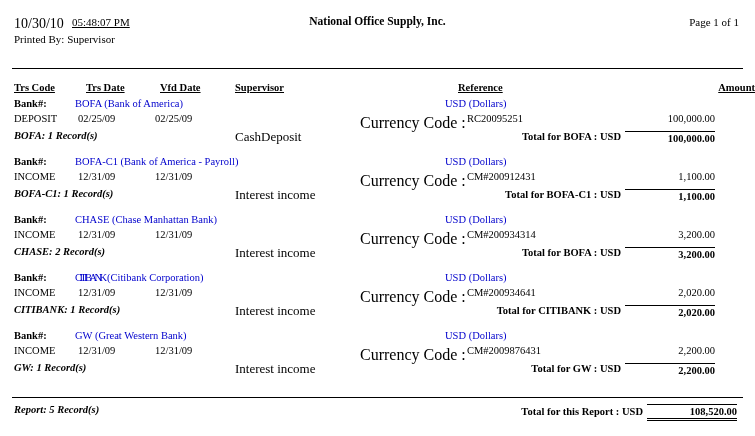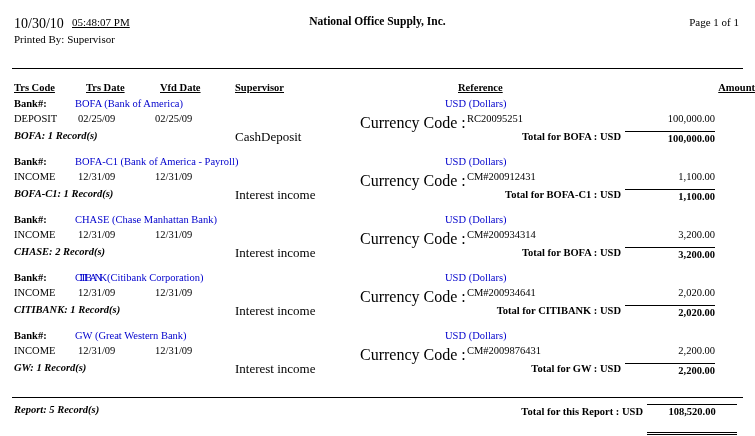--- a/index.html
+++ b/index.html
@@ -139,25 +139,25 @@
     position: absolute; left: 14px; top: 404px;
     font-size: 10.5px; font-style: italic; font-weight: bold;
     white-space: nowrap;
   }
   .rpt-total-label {
     position: absolute; right: 112px; top: 406px;
     font-size: 10.5px; font-weight: bold; white-space: nowrap;
   }
   .rpt-total-amt {
     position: absolute; right: 18px; top: 404px;
-    width: 90px; text-align: center;
+    width: 90px; text-align: right;
     font-size: 10.5px; font-weight: bold;
     border-top: 1px solid #000;
     border-bottom: 3px double #000;
-    padding-top: 1px; padding-bottom: 15px;
+    padding-top: 1px; padding-bottom: 1px;
     white-space: nowrap;
   }
 </style>
 </head>
 <body>
 
 <div class="page">
 
   <div class="hdr-date">10/30/10</div>
   <div class="hdr-time">05:48:07 PM</div>

